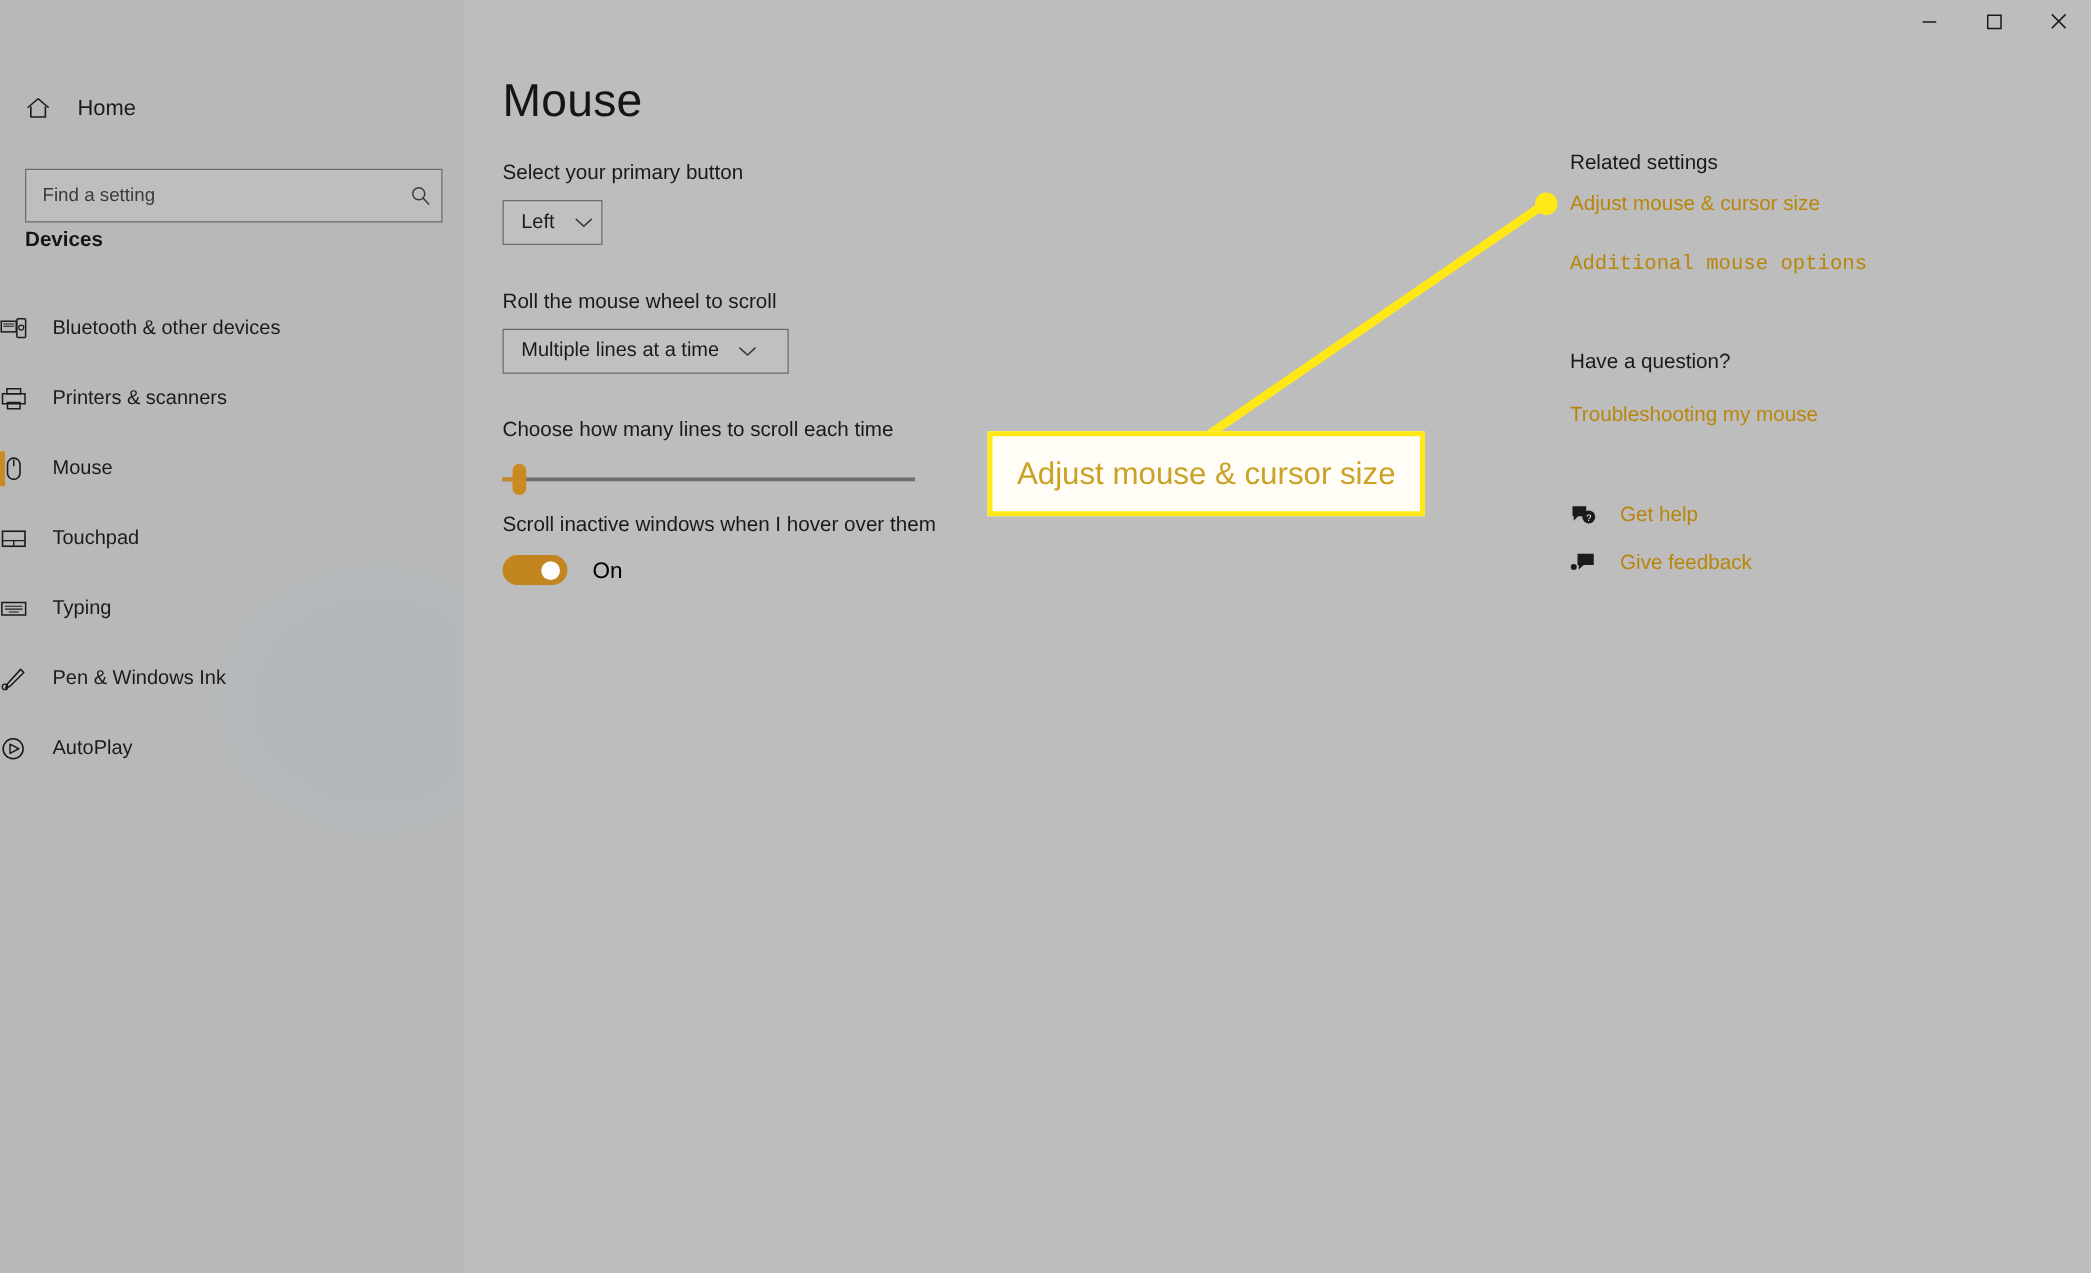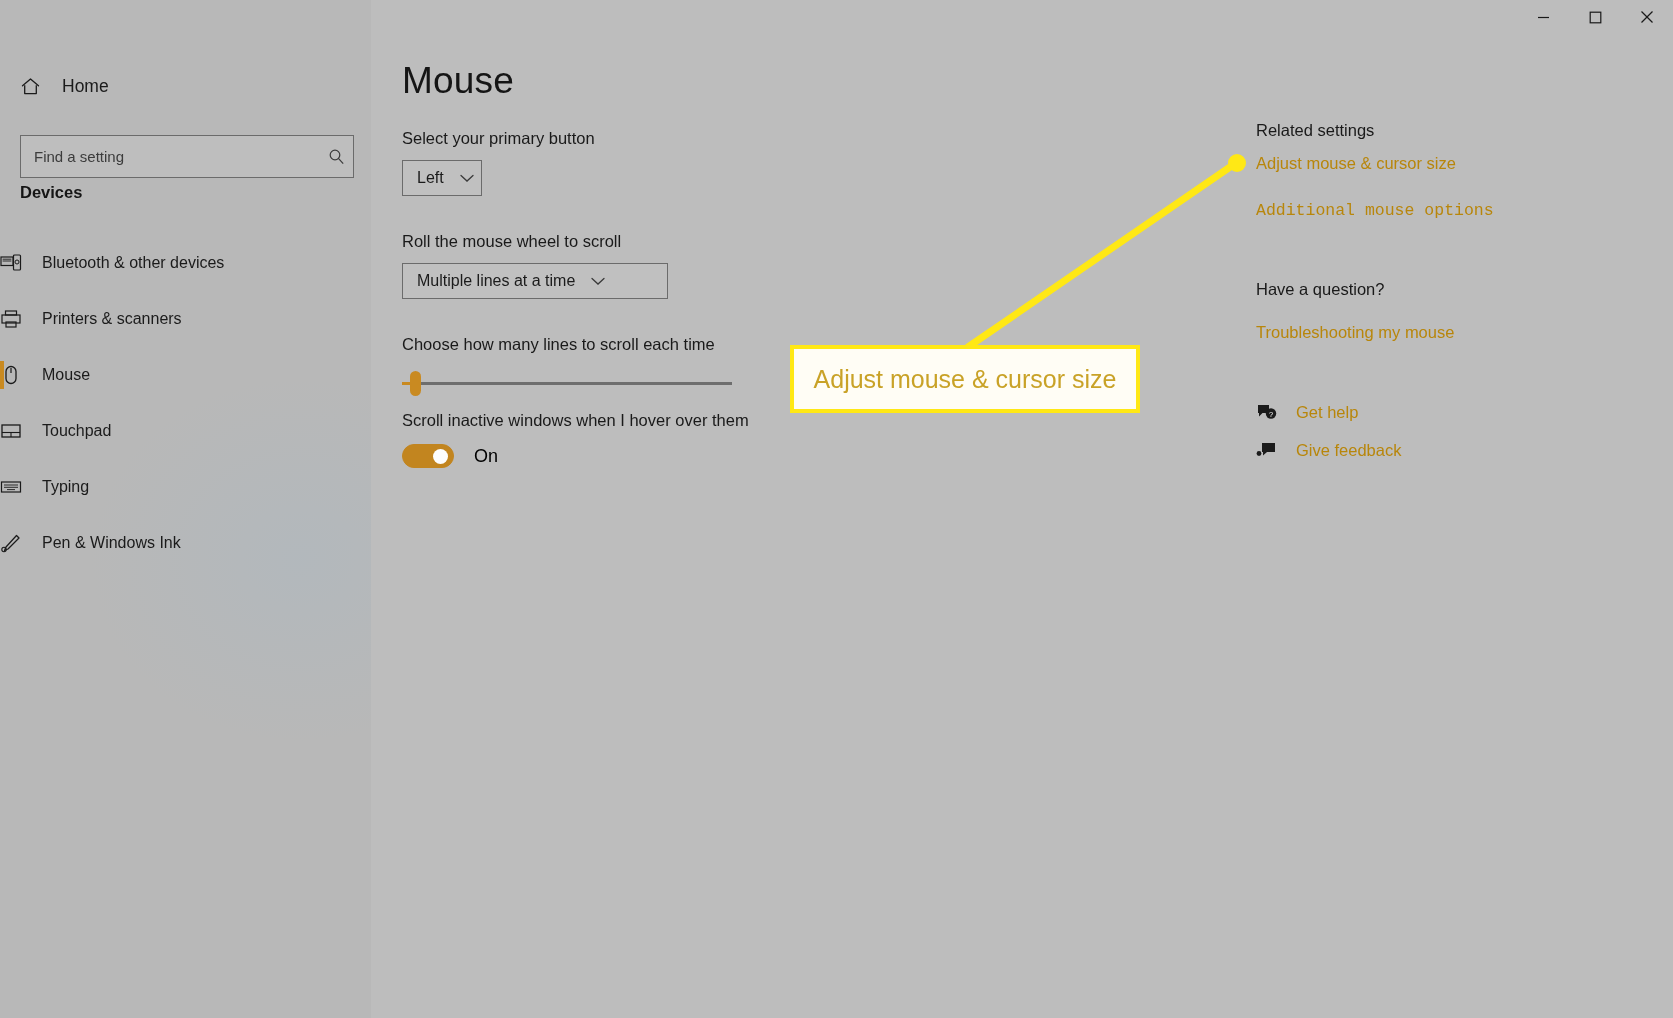--- a/index.html
+++ b/index.html
@@ -178,21 +178,21 @@
     font-size: 16px;
     color: #1b1b1b;
     white-space: nowrap;
   }
   .dropdown .dd-chevron {
     margin-left: 16px;
     display: flex;
     align-items: center;
   }
   .dd-primary { width: 80px; }
-  .dd-scroll { width: 266px; }
+  .dd-scroll { width: 229px; }
 
   .sec-wheel { position: absolute; top: 232px; left: 31px; }
   .sec-lines { position: absolute; top: 335px; left: 31px; }
 
   .slider-wrap {
     position: absolute;
     top: 371px;
     left: 31px;
     width: 330px;
     height: 26px;
@@ -444,20 +444,29 @@
     <div class="nav-item">
       <span class="nav-icon">
         <svg width="22" height="20" viewBox="0 0 22 20" aria-hidden="true">
           <path d="M16.5 2.5 L19 5 L8 16 L4.5 17.5 L6 14 Z" fill="none" stroke="#1b1b1b" stroke-width="1.25" stroke-linejoin="round"></path>
           <circle cx="4" cy="16.5" r="2.2" fill="none" stroke="#1b1b1b" stroke-width="1.1"></circle>
         </svg>
       </span>
       <span class="nav-label">Pen &amp; Windows Ink</span>
     </div>
 
+    <div class="nav-item">
+      <span class="nav-icon">
+        <svg width="22" height="20" viewBox="0 0 22 20" aria-hidden="true">
+          <circle cx="10.5" cy="10" r="8" fill="none" stroke="#1b1b1b" stroke-width="1.25"></circle>
+          <path d="M8 6.3 L15 10 L8 13.7 Z" fill="none" stroke="#1b1b1b" stroke-width="1.15" stroke-linejoin="round"></path>
+        </svg>
+      </span>
+      <span class="nav-label">AutoPlay</span>
+    </div>
 
 
   </div>
 </div>
 
 <div class="main">
 
   <h1 class="page-title">Mouse</h1>
 
   <div class="sec-primary">

